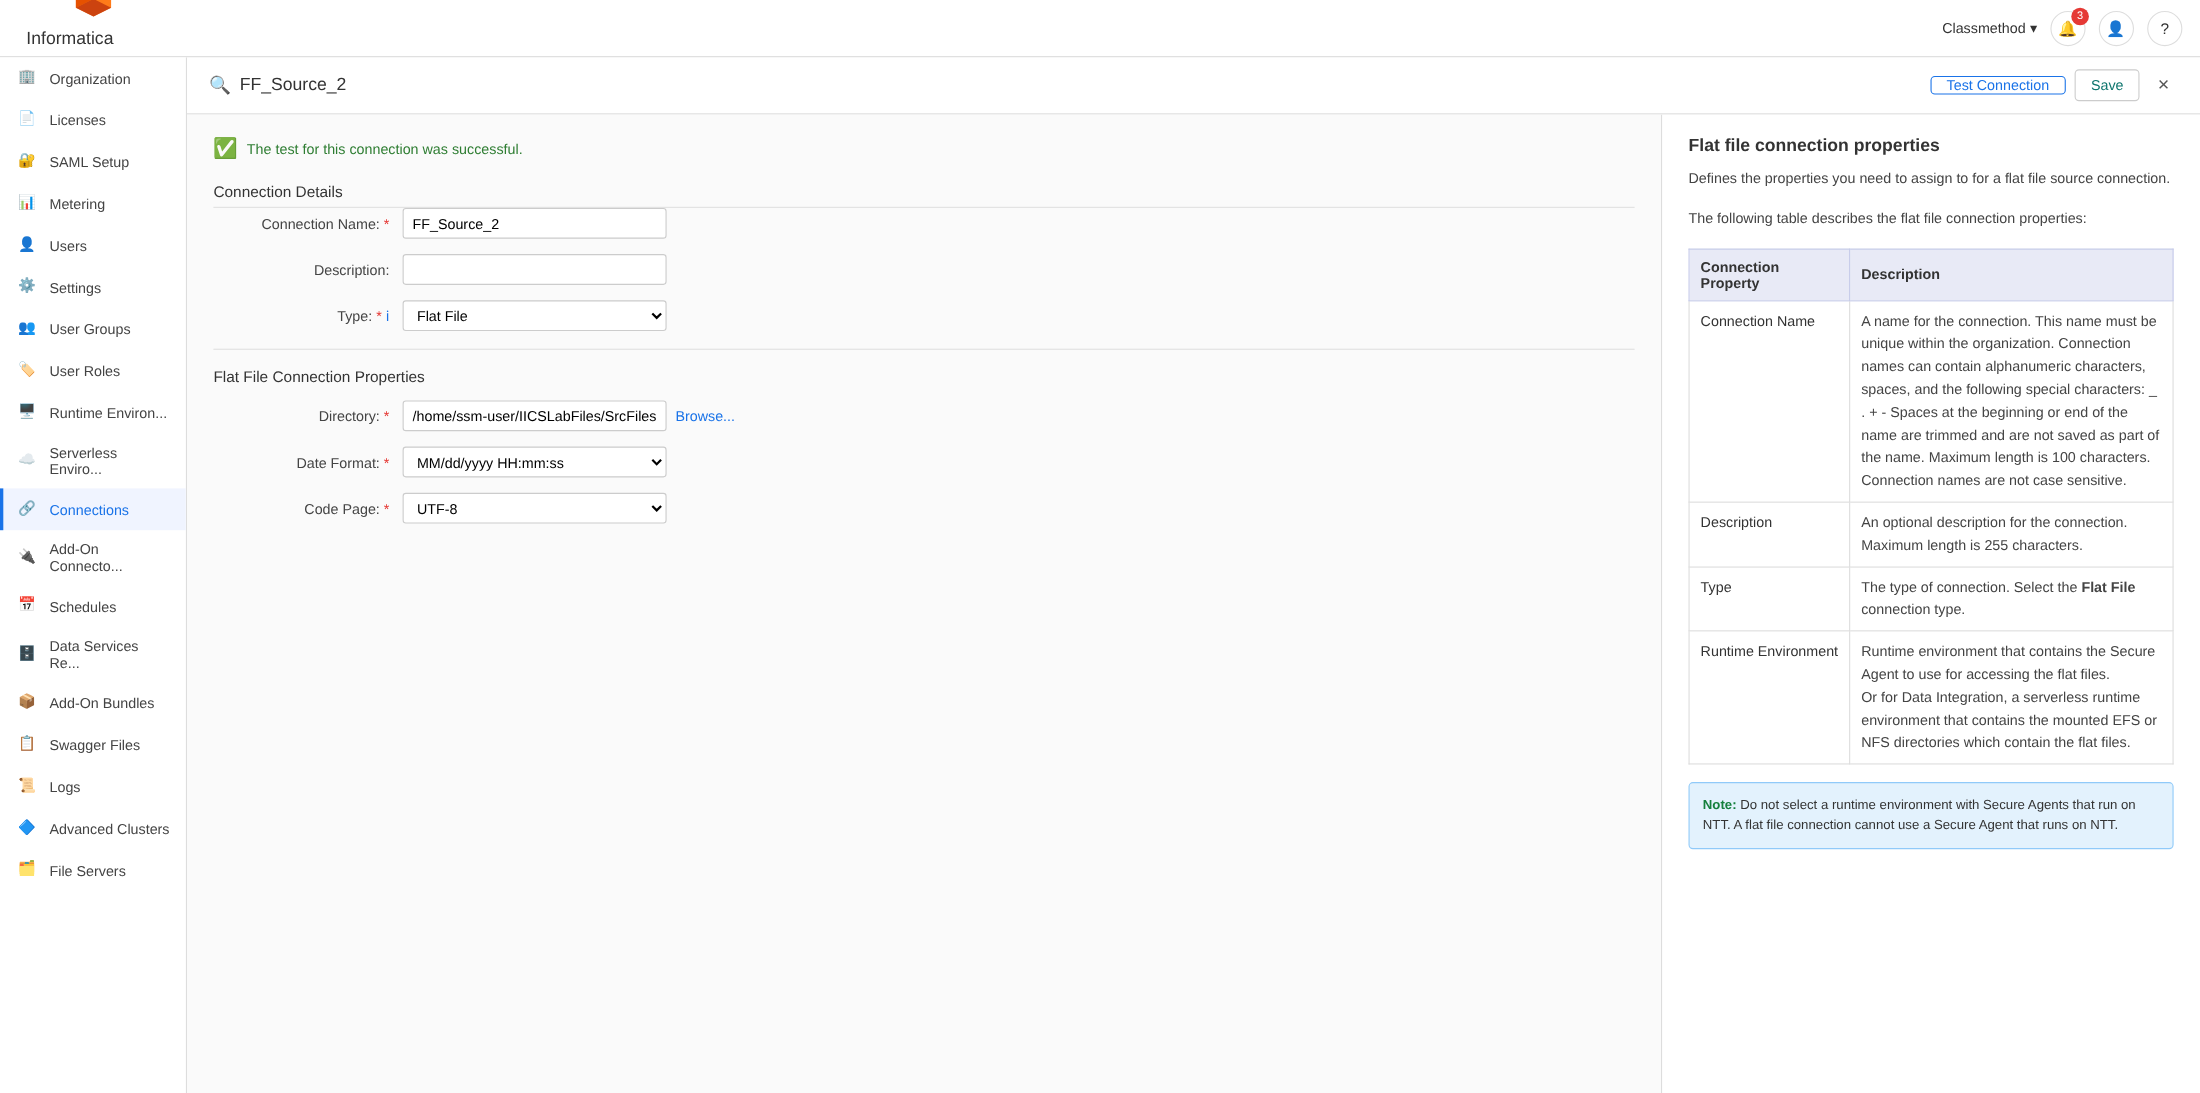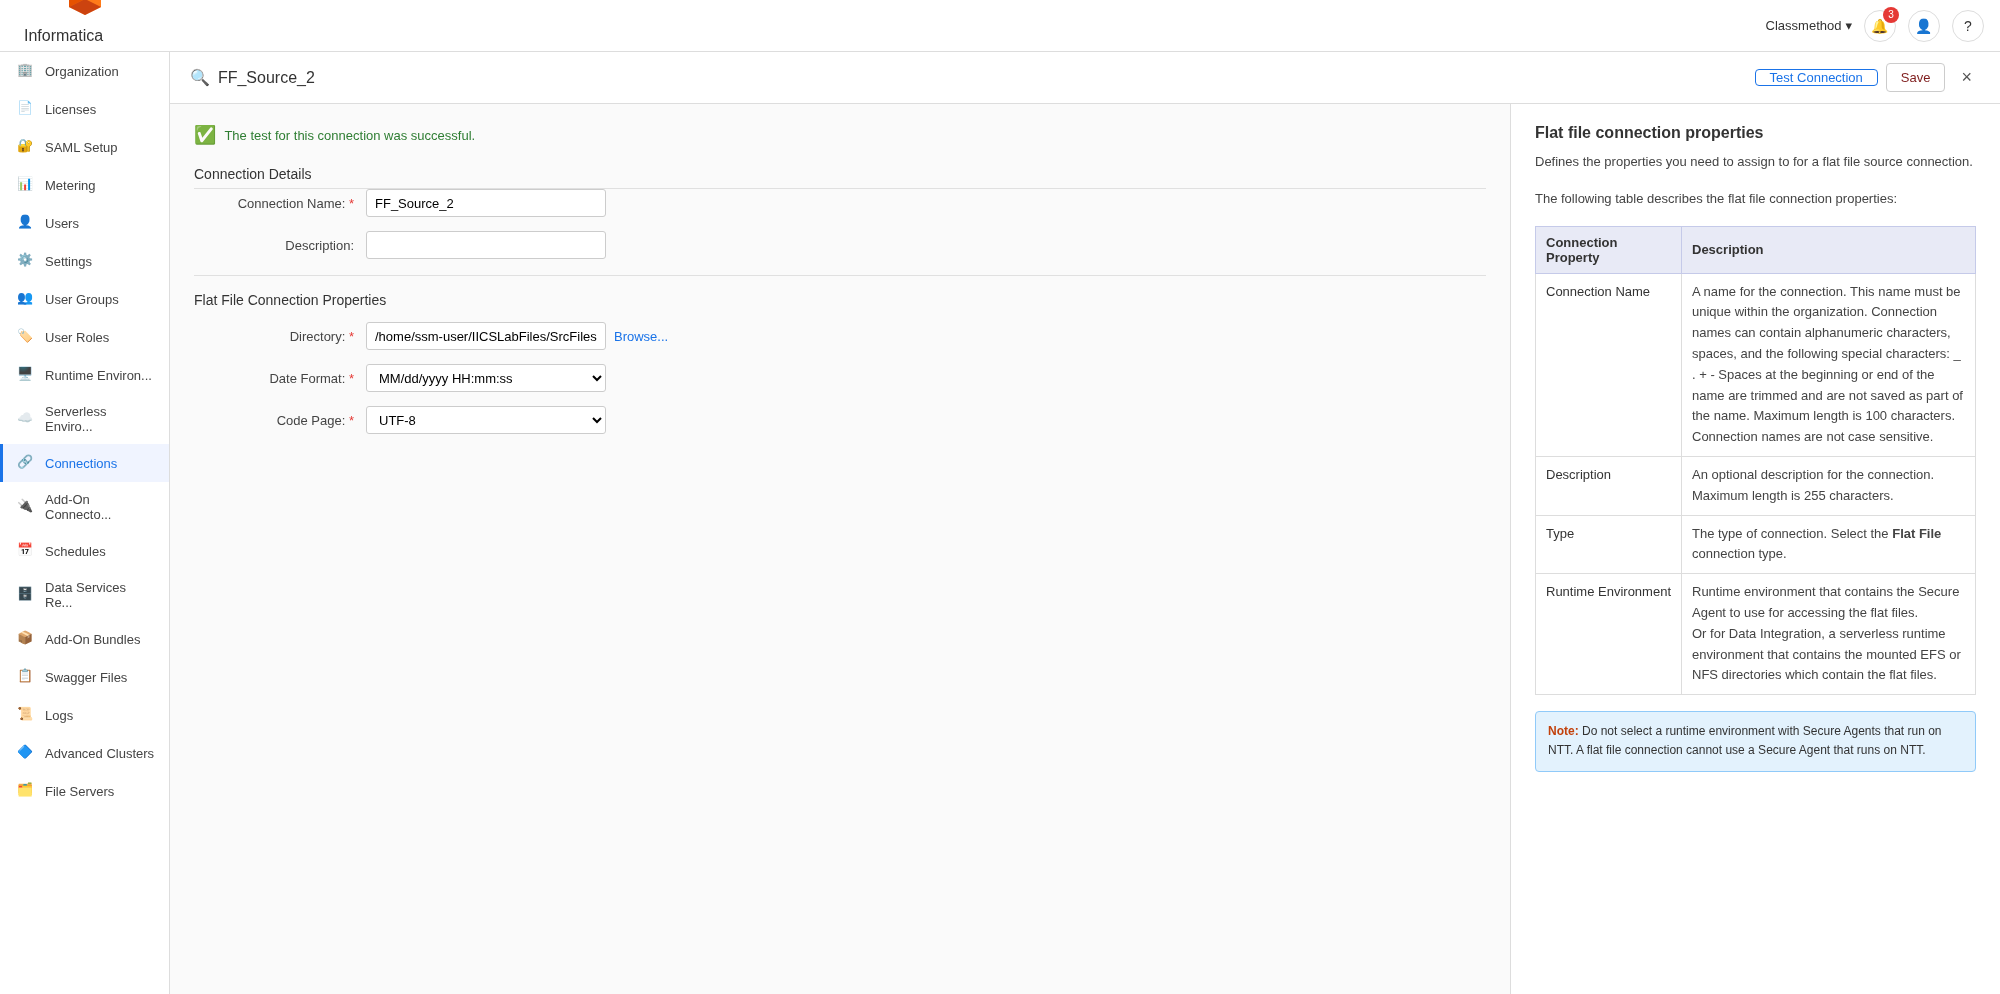--- a/index.html
+++ b/index.html
@@ -42,21 +42,21 @@
     
     .page-header {
       background: #fff; border-bottom: 1px solid #ddd;
       padding: 0 20px; height: 52px; display: flex; align-items: center; justify-content: space-between;
     }
     .page-header-left { display: flex; align-items: center; gap: 8px; }
     .page-title-icon { color: #555; font-size: 16px; }
     .page-title { font-size: 16px; font-weight: 500; color: #333; }
     .page-header-actions { display: flex; align-items: center; gap: 8px; }
     .btn-test-connection { background: #fff; color: #1a73e8; border: 1px solid #1a73e8; padding: 0 14px; border-radius: 4px; cursor: pointer; font-size: 13px; }
-    .btn-save { background: #fff; color: #7f1d1d; border: 1px solid #ccc; padding: 6px 14px; border-radius: 4px; cursor: pointer; font-size: 13px; }
+    .btn-save { background: #fff; color: #0f766e; border: 1px solid #ccc; padding: 6px 14px; border-radius: 4px; cursor: pointer; font-size: 13px; }
     .btn-close { background: none; border: none; cursor: pointer; font-size: 18px; color: #555; padding: 4px 8px; }
 
     
     .content-area { display: flex; flex: 1; overflow: hidden; }
 
     
     .form-panel { flex: 1; overflow-y: auto; padding: 20px 24px; background: #fafafa; }
     .success-banner { display: flex; align-items: center; gap: 8px; color: #2e7d32; font-size: 13px; margin-bottom: 20px; }
     .success-icon { color: #43a047; font-size: 18px; }
     .section-title { font-size: 14px; font-weight: 500; color: #333; border-bottom: 1px solid #e0e0e0; padding-bottom: 6px; }
@@ -77,21 +77,21 @@
       overflow-y: auto; padding: 20px 24px; flex-shrink: 0;
     }
     .help-title { font-size: 16px; font-weight: 600; color: #333; margin-bottom: 10px; }
     .help-desc { font-size: 13px; color: #444; line-height: 1.6; margin-bottom: 16px; }
     .help-table { width: 100%; border-collapse: collapse; font-size: 13px; margin-bottom: 16px; }
     .help-table th { background: #e8eaf6; padding: 8px 10px; text-align: left; font-weight: 600; border: 1px solid #c5cae9; color: #333; }
     .help-table td { padding: 8px 10px; border: 1px solid #ddd; vertical-align: top; line-height: 1.6; color: #444; }
     .help-table td:first-child { font-weight: 500; white-space: nowrap; color: #333; }
     .help-table .prop-col { width: 120px; }
     .note-box { background: #e3f2fd; border: 1px solid #90caf9; border-radius: 4px; padding: 10px 12px; font-size: 12px; color: #333; line-height: 1.6; }
-    .note-label { color: #c2410c; font-weight: 600; }
+    .note-label { color: #15803d; font-weight: 600; }
     .bold-text { font-weight: 700; }
 
     
     ::-webkit-scrollbar { width: 6px; }
     ::-webkit-scrollbar-thumb { background: #ccc; border-radius: 3px; }
   </style>
 </head>
 <body>
 
 <div class="top-nav">
@@ -235,20 +235,30 @@
             <span class="required">*</span>
           </label>
           <input class="form-control" type="text" value="FF_Source_2" style="">
         </div>
 
         <div class="form-group">
           <label class="form-label">Description:</label>
           <input class="form-control" type="text" style="">
         </div>
 
+        <div class="form-group">
+          <label class="form-label">
+            <span>Type:</span>
+            <span class="required">*</span>
+            <span class="info-icon"> ℹ</span>
+          </label>
+          <select class="form-select">
+            <option>Flat File</option>
+          </select>
+        </div>
 
         <hr class="section-divider">
 
         <div class="flat-file-section-title">Flat File Connection Properties</div>
 
 
         <div class="form-group">
           <label class="form-label">
             <span>Directory:</span>
             <span class="required">*</span>

